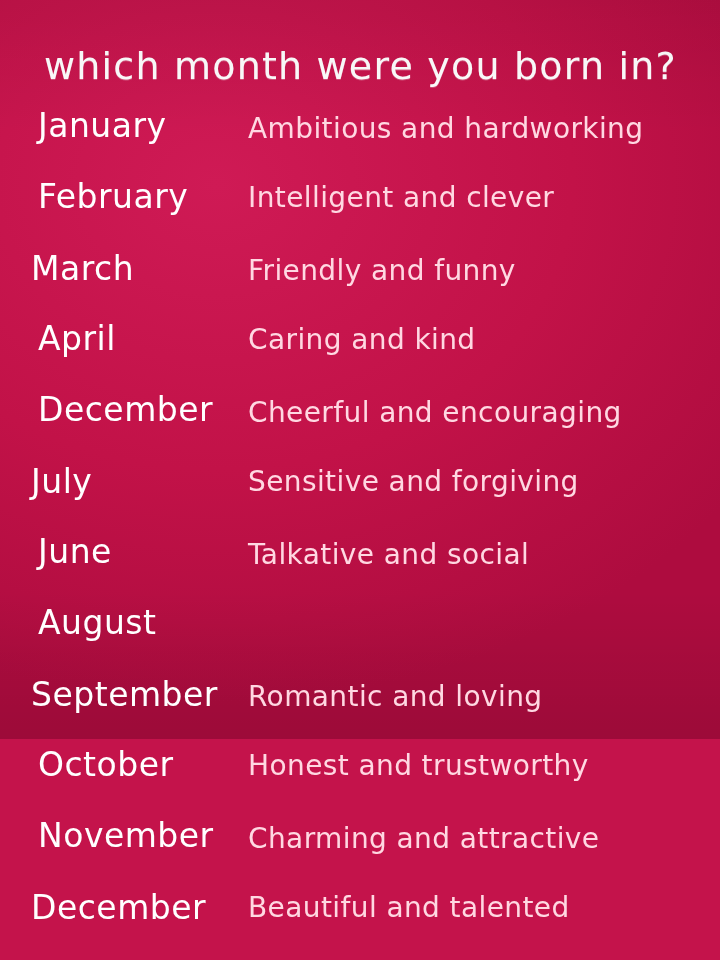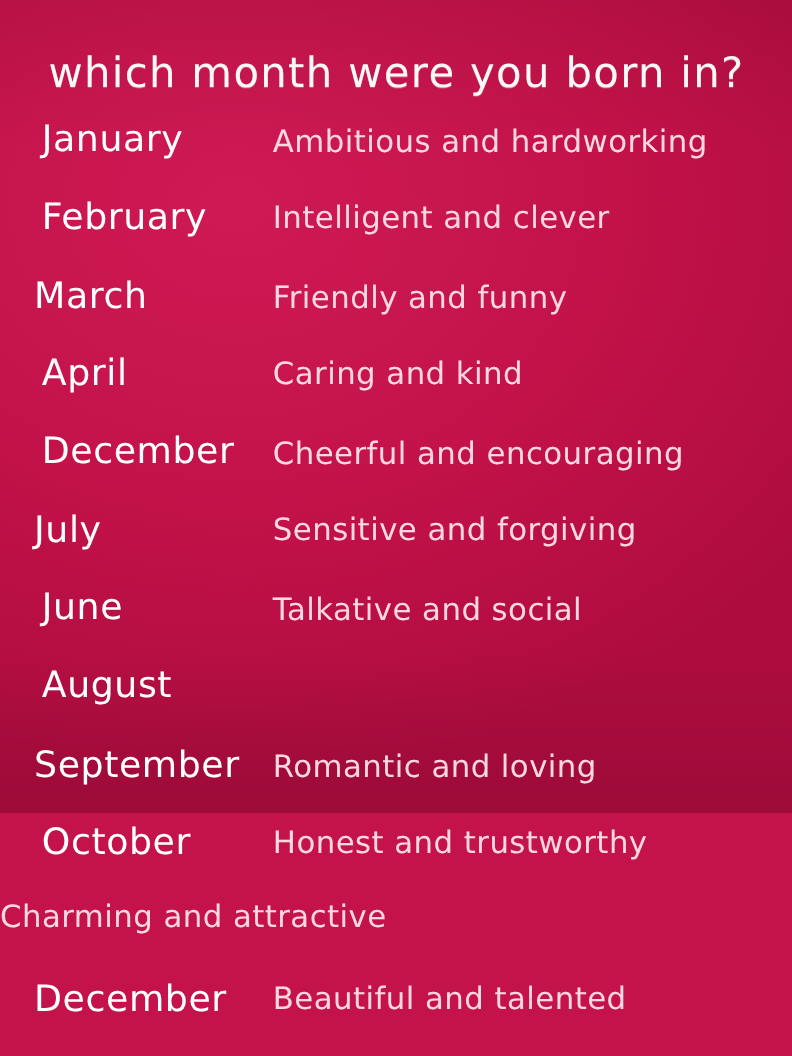--- a/index.html
+++ b/index.html
@@ -122,20 +122,21 @@
       <div class="month">September</div>
       <div class="trait">Romantic and loving</div>
     </div>
 
     <div class="row">
       <div class="month">October</div>
       <div class="trait">Honest and trustworthy</div>
     </div>
 
     <div class="row">
+      <div class="month">November</div>
       <div class="trait">Charming and attractive</div>
     </div>
 
     <div class="row">
       <div class="month">December</div>
       <div class="trait">Beautiful and talented</div>
     </div>
 
   </div>
 </div>

